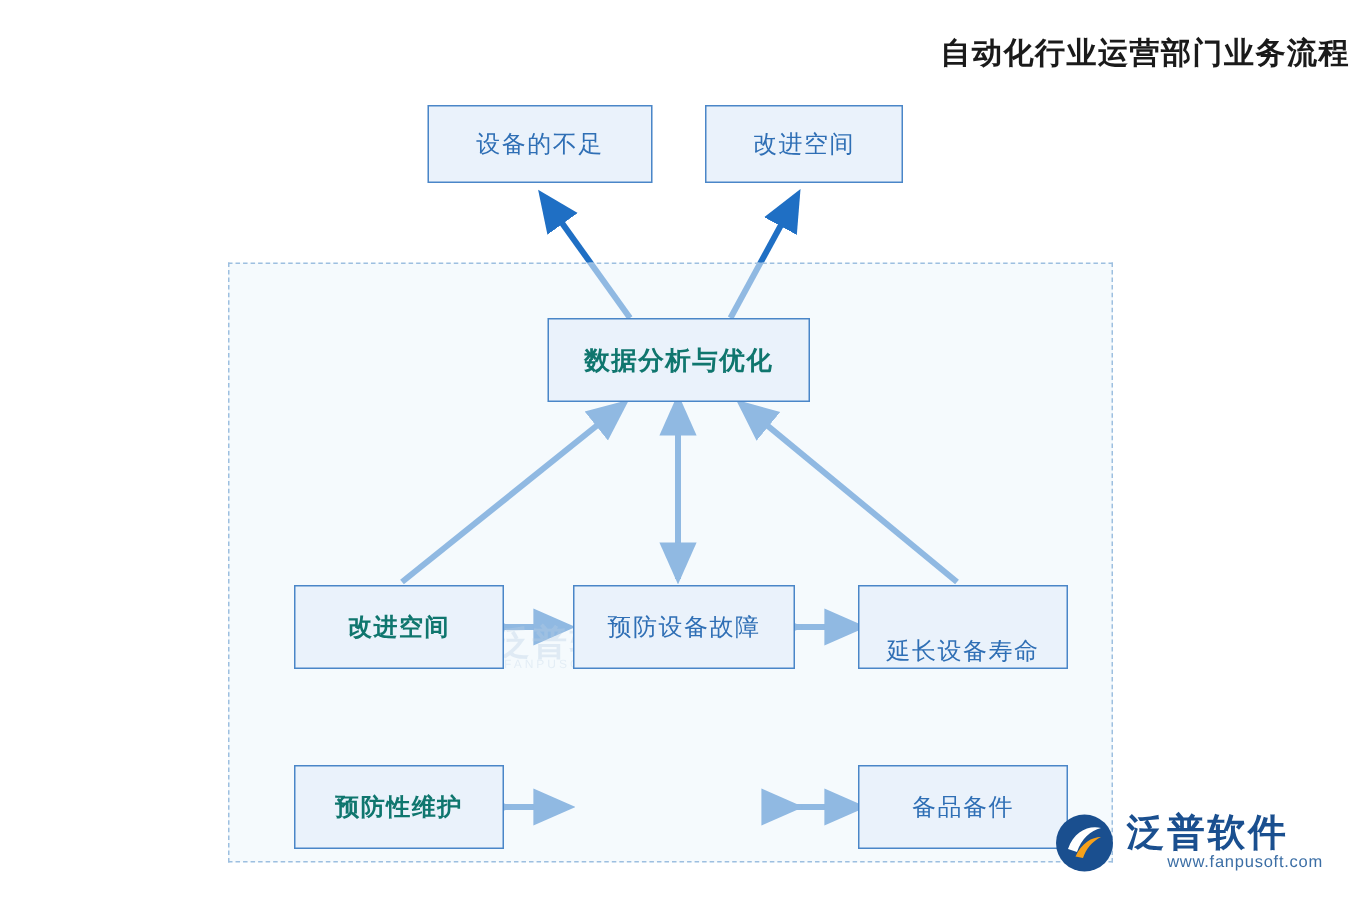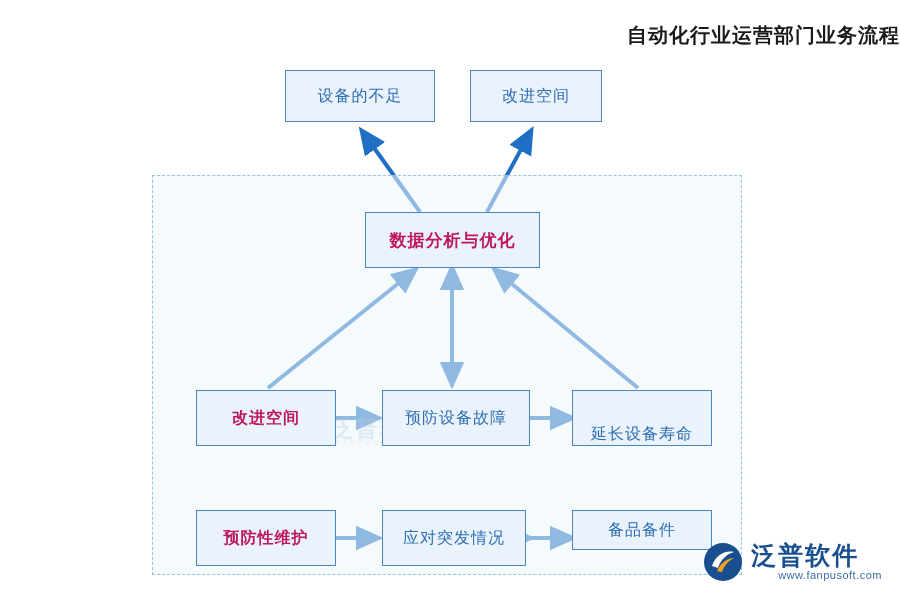--- a/index.html
+++ b/index.html
@@ -47,21 +47,21 @@
     display: flex;
     align-items: center;
     justify-content: center;
     font-family: "Liberation Serif", serif;
     font-size: 16px;
     letter-spacing: 1px;
     z-index: 3;
   }
   .node.bold {
     font-weight: bold;
-    color: #be185d;
+    color: #0f766e;
   }
   .dashed-box {
     position: absolute;
     box-sizing: border-box;
     border: 1px dashed #9dbfe0;
     background: rgba(237, 245, 252, 0.55);
     z-index: 1;
   }
   
   #wm-center {
@@ -189,25 +189,22 @@
   </div>
 
   <div class="node" style="left:572px; top:390px; width:140px; height:56px;align-items:flex-end;">
     <span>延长设备寿命</span>
   </div>
 
   <div class="node bold" style="left:196px; top:510px; width:140px; height:56px;">
     <span>预防性维护</span>
   </div>
 
-  <div class="node" style="left:382px; top:510px; width:144px; height:56px;">
-    <span>应对突发情况</span>
-  </div>
-
-  <div class="node" style="left:572px; top:510px; width:140px; height:40px;">
+
+  <div class="node" style="left:572px; top:510px; width:140px; height:56px;">
     <span>备品备件</span>
   </div>
 
   <div id="logo">
     <div class="mark">
       <svg width="40" height="40" viewBox="0 0 40 40">
         <circle cx="20" cy="20" r="19" fill="#1a4f8f"></circle>
         <path d="M9,24 C13,12 23,8 31,10 C24,12 18,17 15,26 Z" fill="#ffffff"></path>
         <path d="M14,29 C18,20 25,16 31,16 C25,19 21,24 19,30 Z" fill="#f7a11a"></path>
       </svg>

